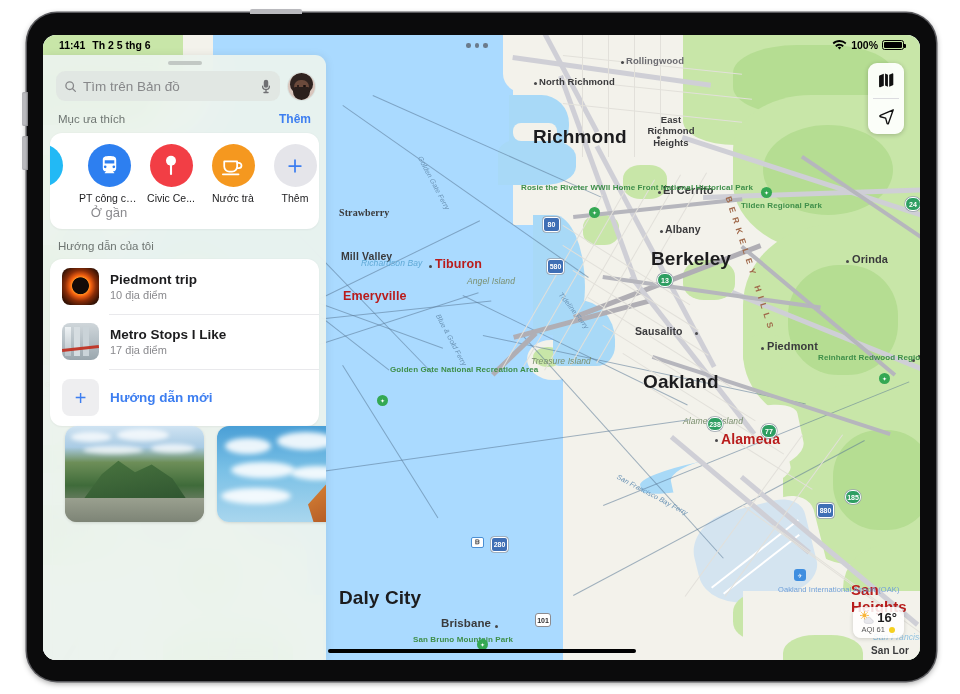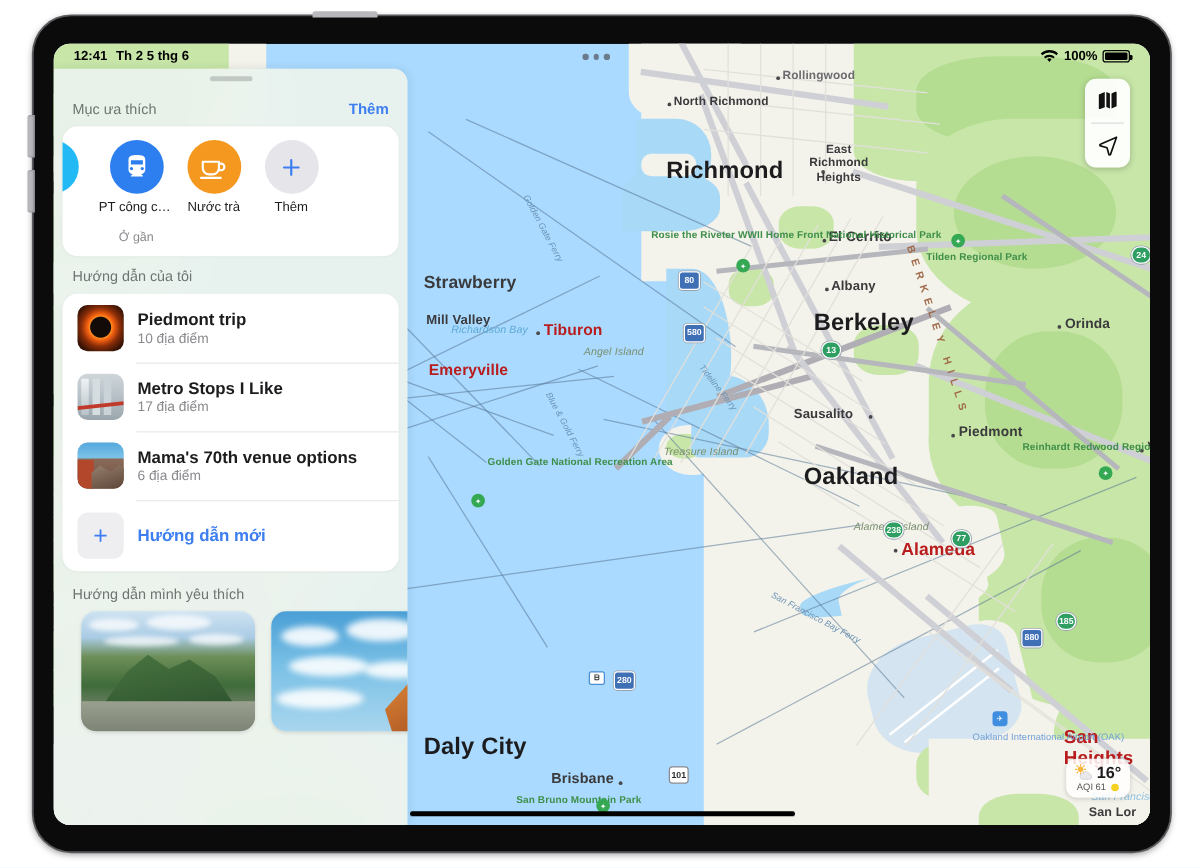--- a/index.html
+++ b/index.html
@@ -142,21 +142,21 @@
   .card{ background:#fff; border-radius:12px; margin:0 7px; box-shadow:0 .5px 2px rgba(0,0,0,.05); }
 
   
   #favorites{ display:flex; align-items:flex-start; padding:11px 0 9px 0;
               overflow:hidden; position:relative; }
   .fav{ flex:none; width:62px; text-align:center; }
   .fav .bub{ width:43px; height:43px; border-radius:50%; margin:0 auto 5px;
              display:flex; align-items:center; justify-content:center; }
   .fav .lbl{ font-size:10.5px; color:#1c1c1e; line-height:1.15; font-weight:400;
              white-space:nowrap; overflow:hidden; text-overflow:ellipsis; padding:0 1px; }
-  .fav .sub{ font-size:10px; color:#8a8a8e; margin-top:13px; }
+  .fav .sub{ font-size:13px; color:#8a8a8e; margin-top:1px; }
   .fav-cut{ position:absolute; left:-30px; top:11px; width:43px; height:43px;
             border-radius:50%; background:#22b9f5; }
 
   
   .g-row{ display:flex; align-items:center; gap:11px; padding:9px 12px; position:relative; cursor:pointer; }
   .g-row + .g-row:before, .g-new:before{ content:''; position:absolute; left:59px; right:0; top:0;
                                          height:1px; background:#e9e9ec; }
   .g-thumb{ width:37px; height:37px; border-radius:8px; flex:none; overflow:hidden; position:relative; }
   .g-title{ font-size:13.5px; font-weight:600; color:#1c1c1e; line-height:1.2; }
   .g-sub{ font-size:11px; color:#8a8a8e; margin-top:1px; }
@@ -396,21 +396,21 @@
         <div class="citydot" style="left:803px;top:225px;"></div>
         <div class="mlabel m-city-sm" style="left:809px;top:218px;font-size:11px;">Orinda</div>
 
         <div class="citydot" style="left:869px;top:324px;"></div>
         <div class="mlabel m-city-sm" style="left:875px;top:317px;">Valle Vista</div>
         <div class="citydot" style="left:672px;top:404px;"></div>
         <div class="mlabel m-city-md" style="left:678px;top:396px;font-size:14px;font-weight:700;">Alameda</div>
         <div class="citydot" style="left:386px;top:230px;"></div>
         <div class="mlabel m-city-md" style="left:392px;top:222px;font-size:12.5px;font-weight:700;">Tiburon</div>
         <div class="mlabel m-city-md" style="left:300px;top:254px;font-size:12.5px;font-weight:700;">Emeryville</div>
-        <div class="mlabel m-city-sm" style="left:296px;top:182px;font-size:14px;">Strawberry</div>
+        <div class="mlabel m-city-sm" style="left:296px;top:172px;font-size:10px;font-family:Liberation Serif, serif;">Strawberry</div>
         <div class="mlabel m-city-sm" style="left:298px;top:215px;font-size:10.5px;">Mill Valley</div>
         <div class="citydot" style="left:452px;top:590px;"></div>
         <div class="mlabel m-city-sm" style="left:398px;top:582px;font-size:11.5px;">Brisbane</div>
 
         <div class="mlabel m-city-sm" style="left:828px;top:610px;font-size:10px;">San Lor</div>
 
         <div class="mlabel m-park" style="left:347px;top:330px;width:74px;">Golden Gate National Recreation Area</div>
         <div class="poi poi-park" style="left:334px;top:360px;">✦</div>
         <div class="mlabel m-park" style="left:698px;top:166px;width:56px;">Tilden Regional Park</div>
         <div class="poi poi-park" style="left:718px;top:152px;">✦</div>
@@ -463,21 +463,21 @@
 
         <div class="dots3">
           <span></span>
             <span></span>
             <span></span>
         </div>
       </div>
 
       <div id="statusbar">
         <div class="sb-left">
-          <span>12:41</span>
+          <span>11:41</span>
           <span>Th 2 5 thg 6</span>
         </div>
         <div class="sb-right">
           <svg width="15" height="11" viewBox="0 0 16 12">
             <path d="M8 10.4l1.9-2.3a2.9 2.9 0 00-3.8 0L8 10.4z" fill="#000"></path>
             <path d="M8 6.2c1.3 0 2.5.5 3.4 1.3l1.3-1.5A7.1 7.1 0 008 4.2c-1.8 0-3.5.7-4.7 1.8l1.3 1.5A5 5 0 018 6.2z" fill="#000"></path>
             <path d="M8 2.1c2.4 0 4.6.9 6.2 2.4l1.3-1.5A11.1 11.1 0 008 .1C5.1.1 2.4 1.2.5 3l1.3 1.5A8.8 8.8 0 018 2.1z" fill="#000"></path>
           </svg>
           <span>100%</span>
           <span class="batt">
@@ -514,40 +514,70 @@
         <div class="wbot">
           <span>AQI 61</span>
           <span class="aqidot"></span>
         </div>
       </div>
 
       <div id="sidebar">
 
         <div class="grabber"></div>
 
+        <div class="search-row">
+          <div class="searchbox">
+            <svg width="13" height="13" viewBox="0 0 24 24" fill="none" stroke="#87888a" stroke-width="2.4" stroke-linecap="round">
+              <circle cx="10.5" cy="10.5" r="7"></circle>
+                <path d="M15.6 15.6L21 21"></path>
+            </svg>
+            <span class="ph">Tìm trên Bản đồ</span>
+            <svg width="12" height="15" viewBox="0 0 16 20" fill="#6f7073">
+              <rect x="5" y="1" width="6" height="10.5" rx="3"></rect>
+              <path d="M2.6 9.5a.9.9 0 011.8 0 3.6 3.6 0 007.2 0 .9.9 0 011.8 0 5.4 5.4 0 01-4.5 5.3v2.3h1.8a.9.9 0 010 1.8H5.3a.9.9 0 010-1.8h1.8v-2.3a5.4 5.4 0 01-4.5-5.3z"></path>
+            </svg>
+          </div>
+          <div class="avatar">
+            <div class="hair"></div>
+              <div class="face"></div>
+              <div class="beard"></div>
+            <div class="eyeL"></div>
+              <div class="eyeR"></div>
+          </div>
+        </div>
 
         <div class="sec-head">
           <span class="sec-title">Mục ưa thích</span>
           <span class="sec-link">Thêm</span>
         </div>
 
         <div class="card">
           <div id="favorites">
             <div class="fav-cut"></div>
 
             <div class="fav" style="margin-left:28px;">
               <div class="bub" style="background:#2d7ff0;">
                 <svg width="23" height="23" viewBox="0 0 24 24" fill="#fff">
                   <path d="M12 2c-4 0-7 .6-7 4v8.5a3.5 3.5 0 003.5 3.5l-1.5 1.5v.5h10v-.5L15.5 18A3.5 3.5 0 0019 14.5V6c0-3.4-3-4-7-4zM7.5 14.8a1.4 1.4 0 110-2.8 1.4 1.4 0 010 2.8zm9 0a1.4 1.4 0 110-2.8 1.4 1.4 0 010 2.8zM17 10H7V6.4h10V10z"></path>
                 </svg>
               </div>
               <div class="lbl">PT công cộng</div>
               <div class="sub">Ở gần</div>
             </div>
 
+            <div class="fav">
+              <div class="bub" style="background:#f23e45;">
+                <svg width="20" height="23" viewBox="0 0 20 24" fill="#fff">
+                  <circle cx="10" cy="7" r="5.2"></circle>
+                    <rect x="8.9" y="8" width="2.2" height="14" rx="1.1"></rect>
+                </svg>
+              </div>
+              <div class="lbl">Civic Ce...</div>
+              <div class="sub"></div>
+            </div>
 
             <div class="fav">
               <div class="bub" style="background:#f5981f;">
                 <svg width="24" height="22" viewBox="0 0 26 22" fill="none" stroke="#fff" stroke-width="1.9" stroke-linecap="round" stroke-linejoin="round">
                   <path d="M3.5 6h14v5.5a5.5 5.5 0 01-5.5 5.5h-3A5.5 5.5 0 013.5 11.5V6z"></path>
                   <path d="M17.5 7.6h1.8a2.9 2.9 0 010 5.8h-1.8"></path>
                   <path d="M2 20h17"></path>
                 </svg>
               </div>
               <div class="lbl">Nước trà</div>
@@ -578,36 +608,26 @@
               <div class="g-sub">10 địa điểm</div>
             </div>
           </div>
           <div class="g-row">
             <div class="g-thumb th-metro"></div>
             <div>
               <div class="g-title">Metro Stops I Like</div>
               <div class="g-sub">17 địa điểm</div>
             </div>
           </div>
-          <div class="g-row">
-            <div class="g-thumb th-mama"></div>
-            <div>
-              <div class="g-title">Mama's 70th venue options</div>
-              <div class="g-sub">6 địa điểm</div>
-            </div>
-          </div>
           <div class="g-new">
             <div class="g-plusbox">+</div>
             <div class="g-newlbl">Hướng dẫn mới</div>
           </div>
         </div>
 
-        <div class="sec-head" style="padding-top:13px;">
-          <span class="sec-title">Hướng dẫn mình yêu thích</span>
-        </div>
         <div class="fg-wrap" style="padding-left:22px;">
           <div class="fg fg1">
             <div class="cl" style="left:6px;top:6px;width:40px;height:10px;"></div>
             <div class="cl" style="left:52px;top:3px;width:52px;height:12px;"></div>
             <div class="cl" style="left:18px;top:20px;width:60px;height:8px;"></div>
             <div class="cl" style="left:86px;top:18px;width:44px;height:9px;"></div>
             <div class="pk"></div>
             <div class="rk"></div>
           </div>
           <div class="fg fg2">

